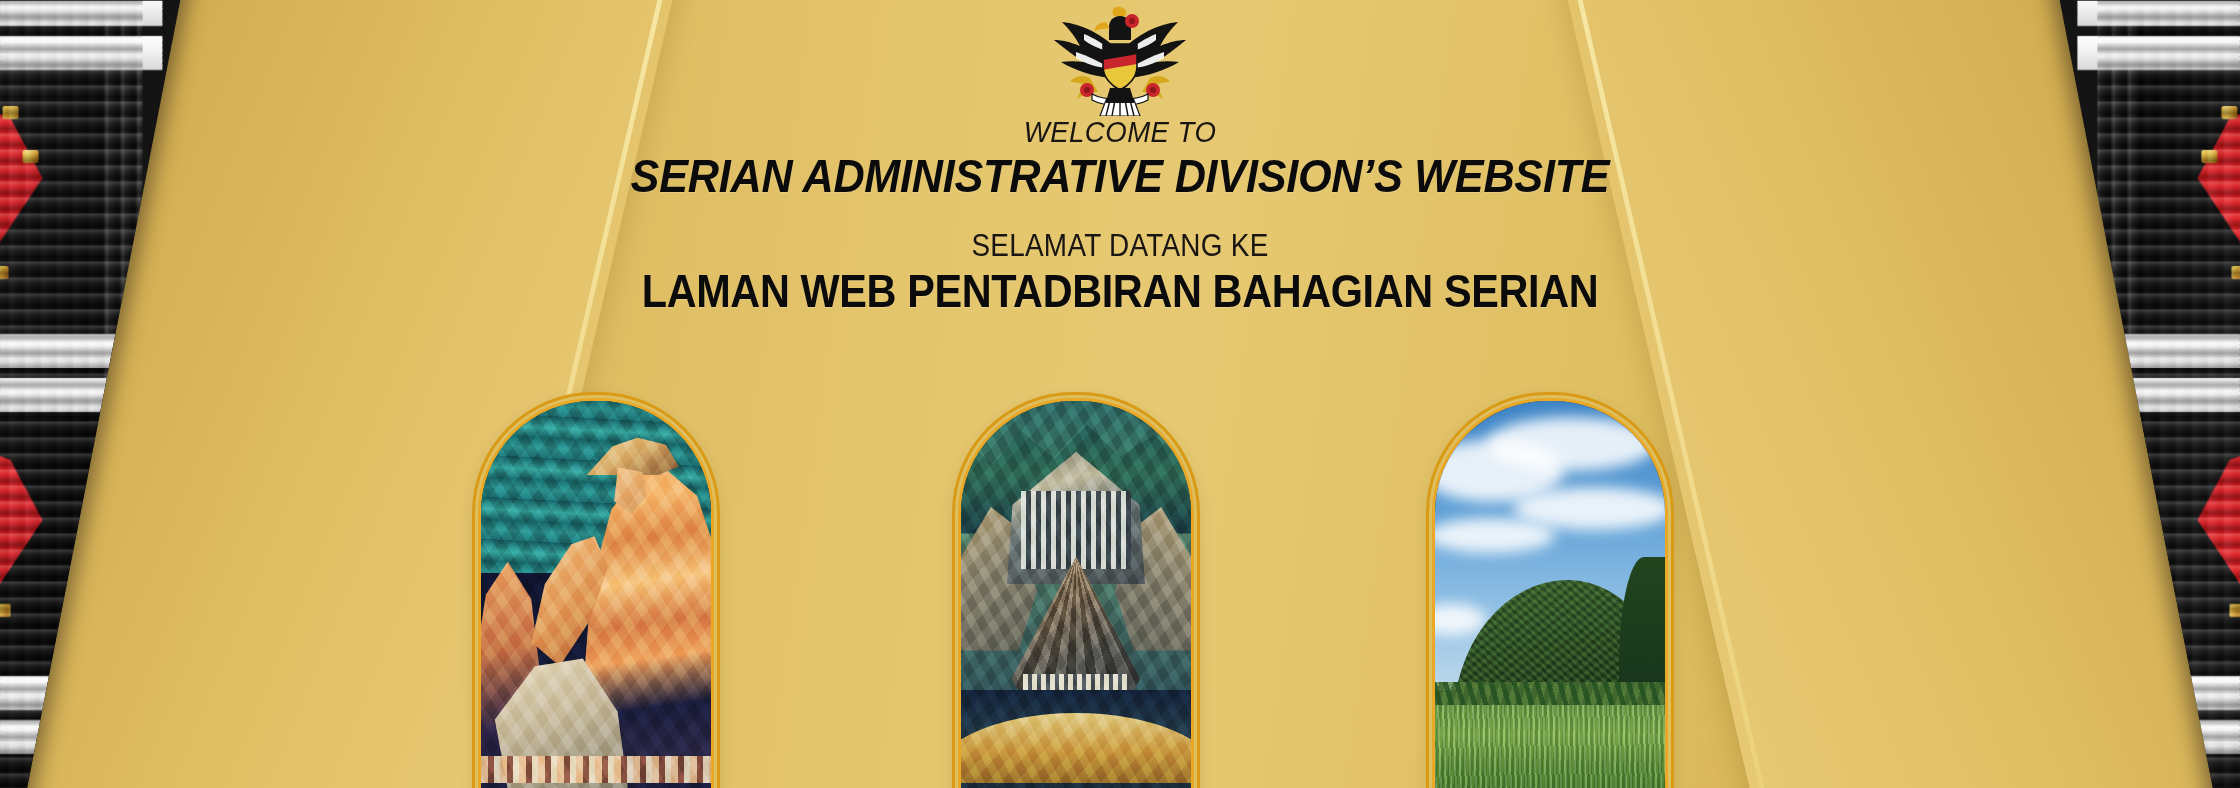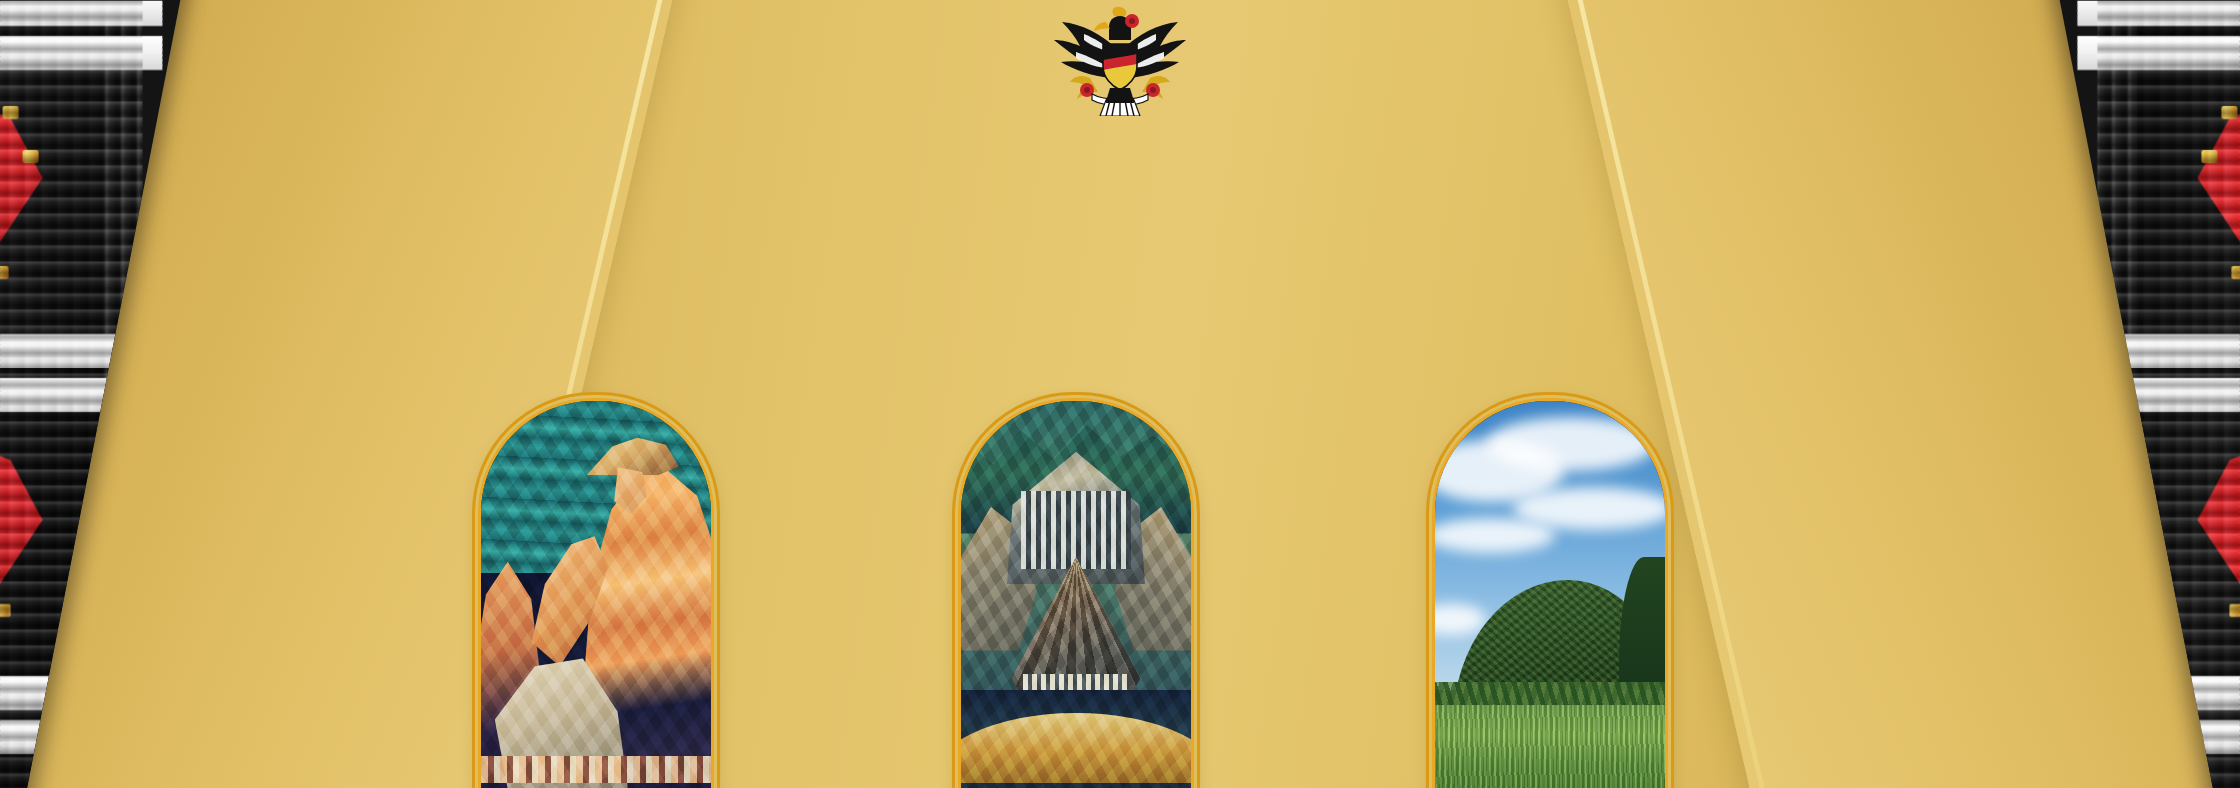--- a/index.html
+++ b/index.html
@@ -531,20 +531,26 @@
         <line x1="70" y1="96" x2="66" y2="112"></line>
         <line x1="75" y1="96" x2="72" y2="112"></line>
         <line x1="80" y1="96" x2="80" y2="112"></line>
         <line x1="85" y1="96" x2="88" y2="112"></line>
         <line x1="90" y1="96" x2="94" y2="112"></line>
       </g>
       <rect x="66" y="94" width="28" height="5" fill="#131313"></rect>
     </svg>
   </div>
 
+  <div class="textblock">
+    <div class="line-welcome">WELCOME TO</div>
+    <div class="line-title-en">SERIAN ADMINISTRATIVE DIVISION’S WEBSITE</div>
+    <div class="line-selamat">SELAMAT DATANG KE</div>
+    <div class="line-title-ms">LAMAN WEB PENTADBIRAN BAHAGIAN SERIAN</div>
+  </div>
 
   <div class="arches">
 
     <div class="arch arch-1">
       <div class="arch-img">
         <div class="a1-sky"></div>
         <div class="a1-floor"></div>
         <div class="a1-dancer-side"></div>
         <div class="a1-dancer-main"></div>
         <div class="a1-arm"></div>

